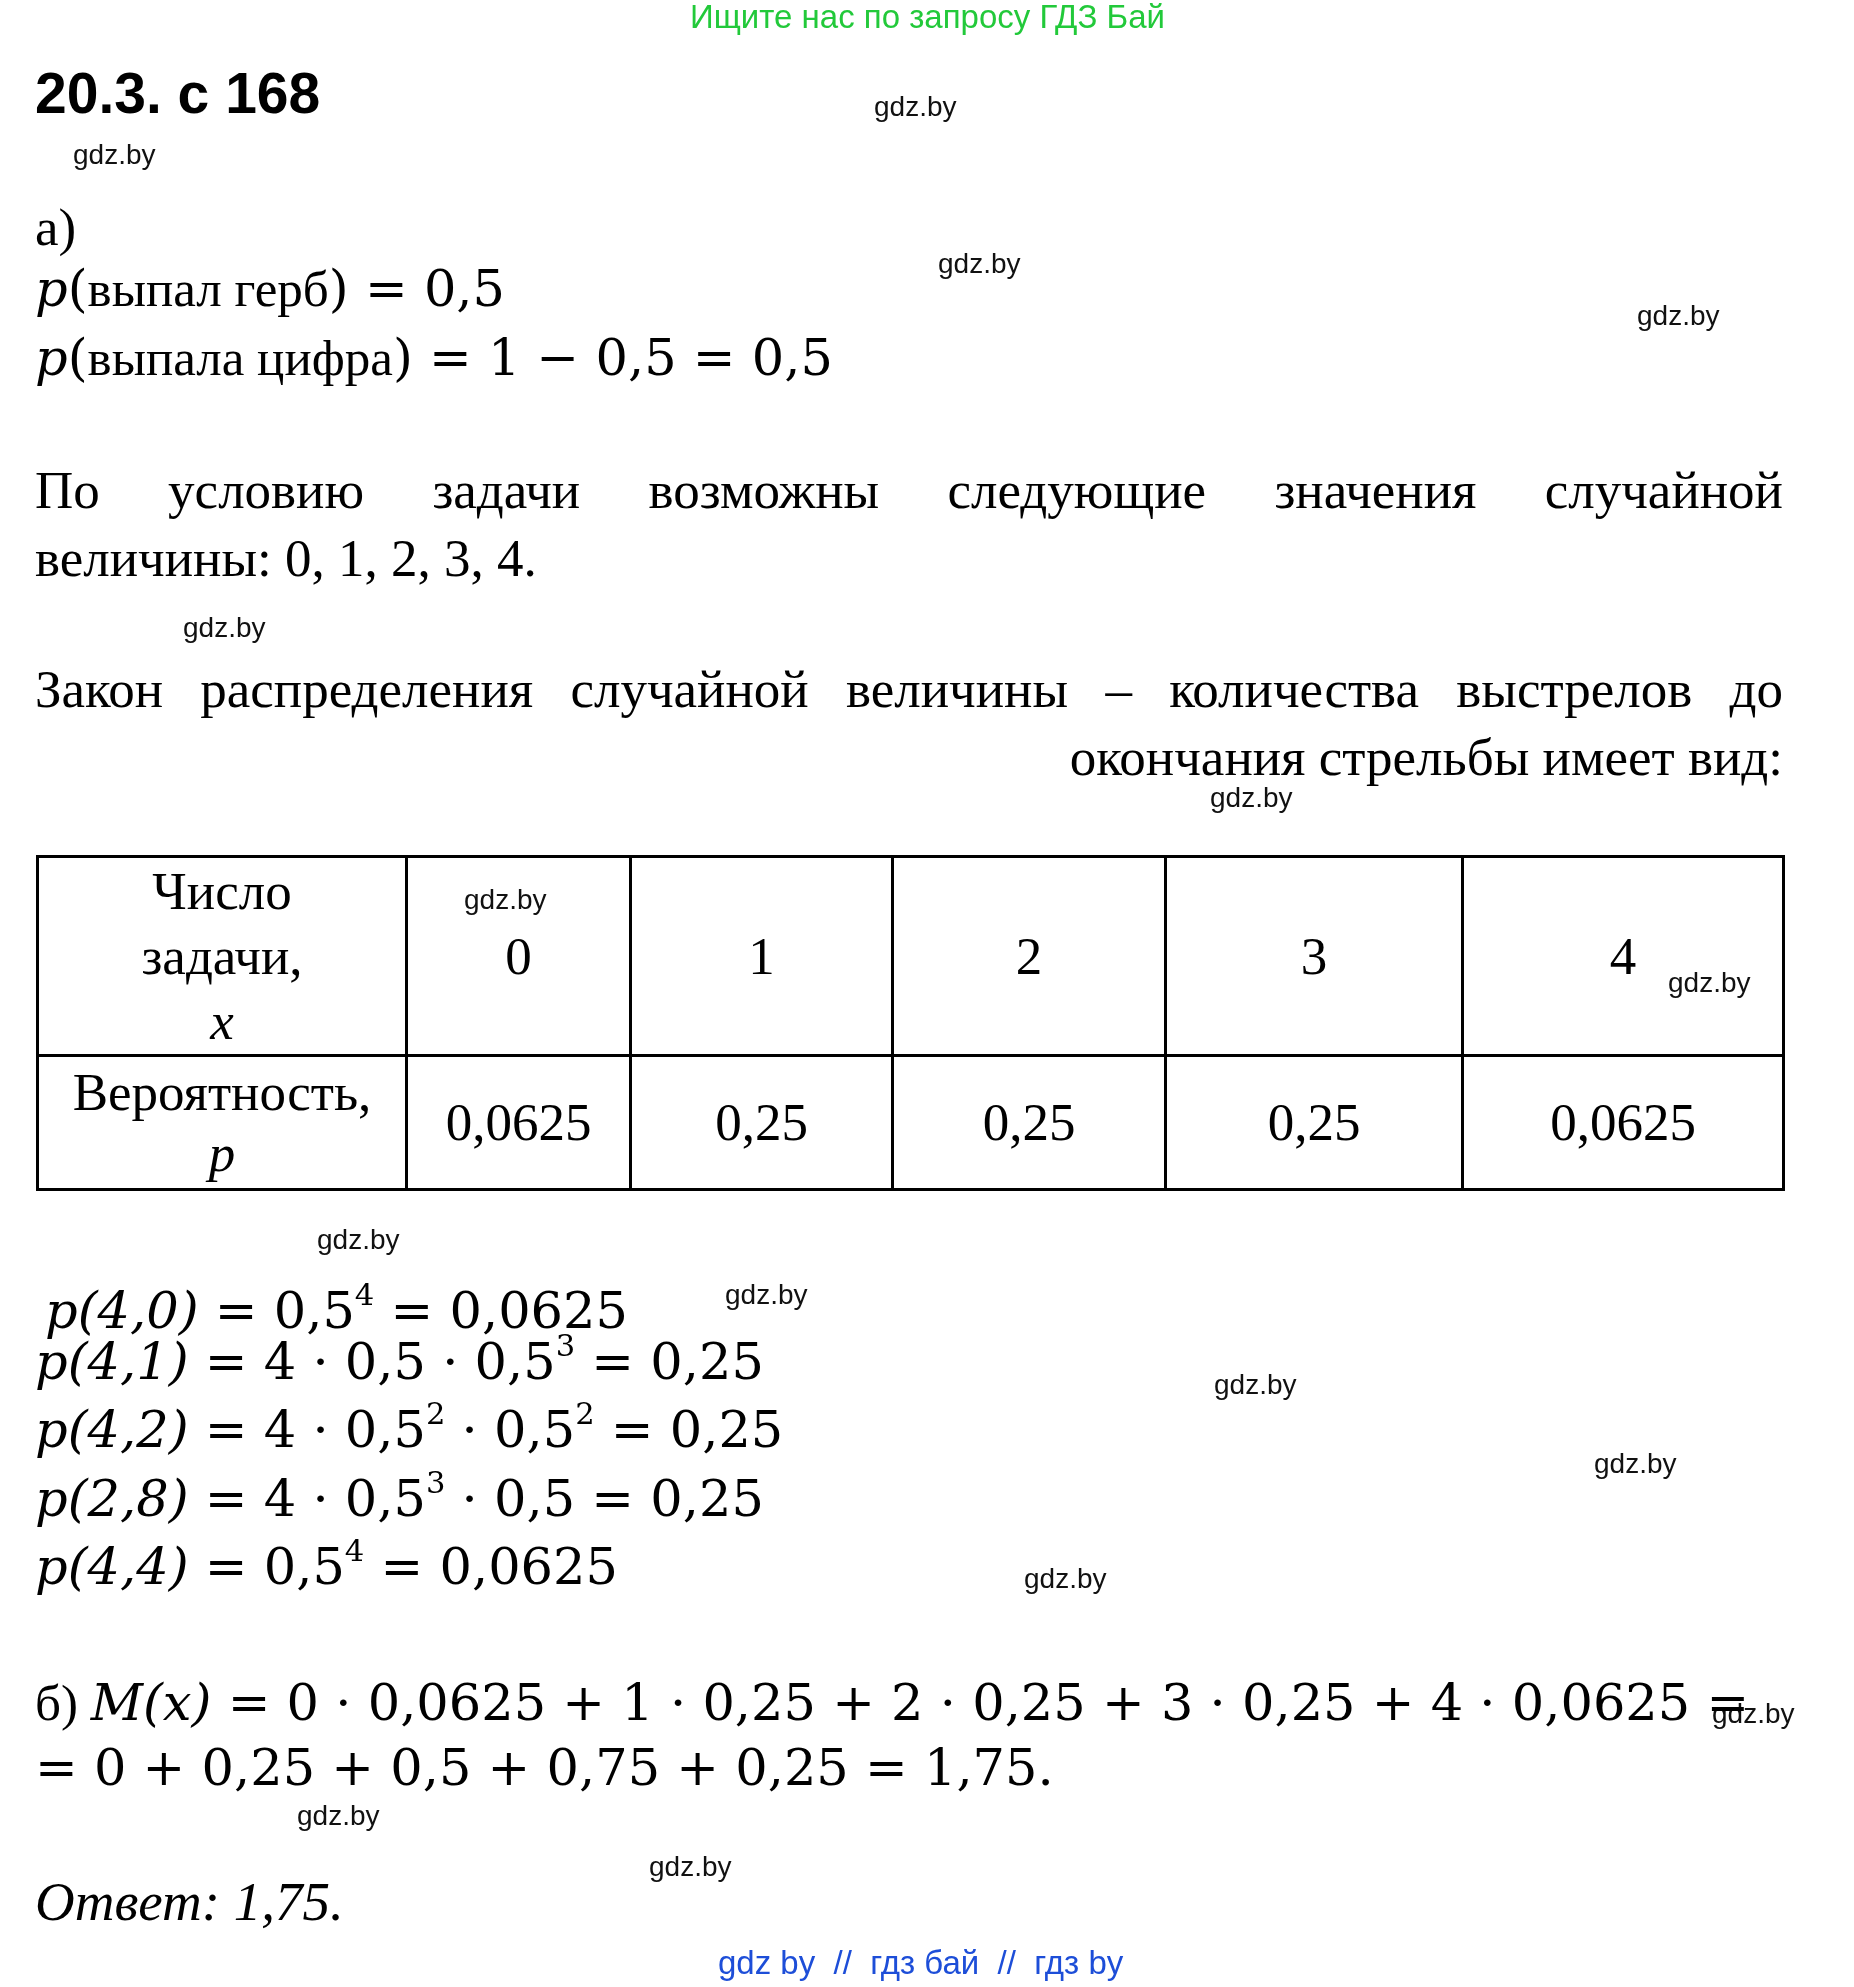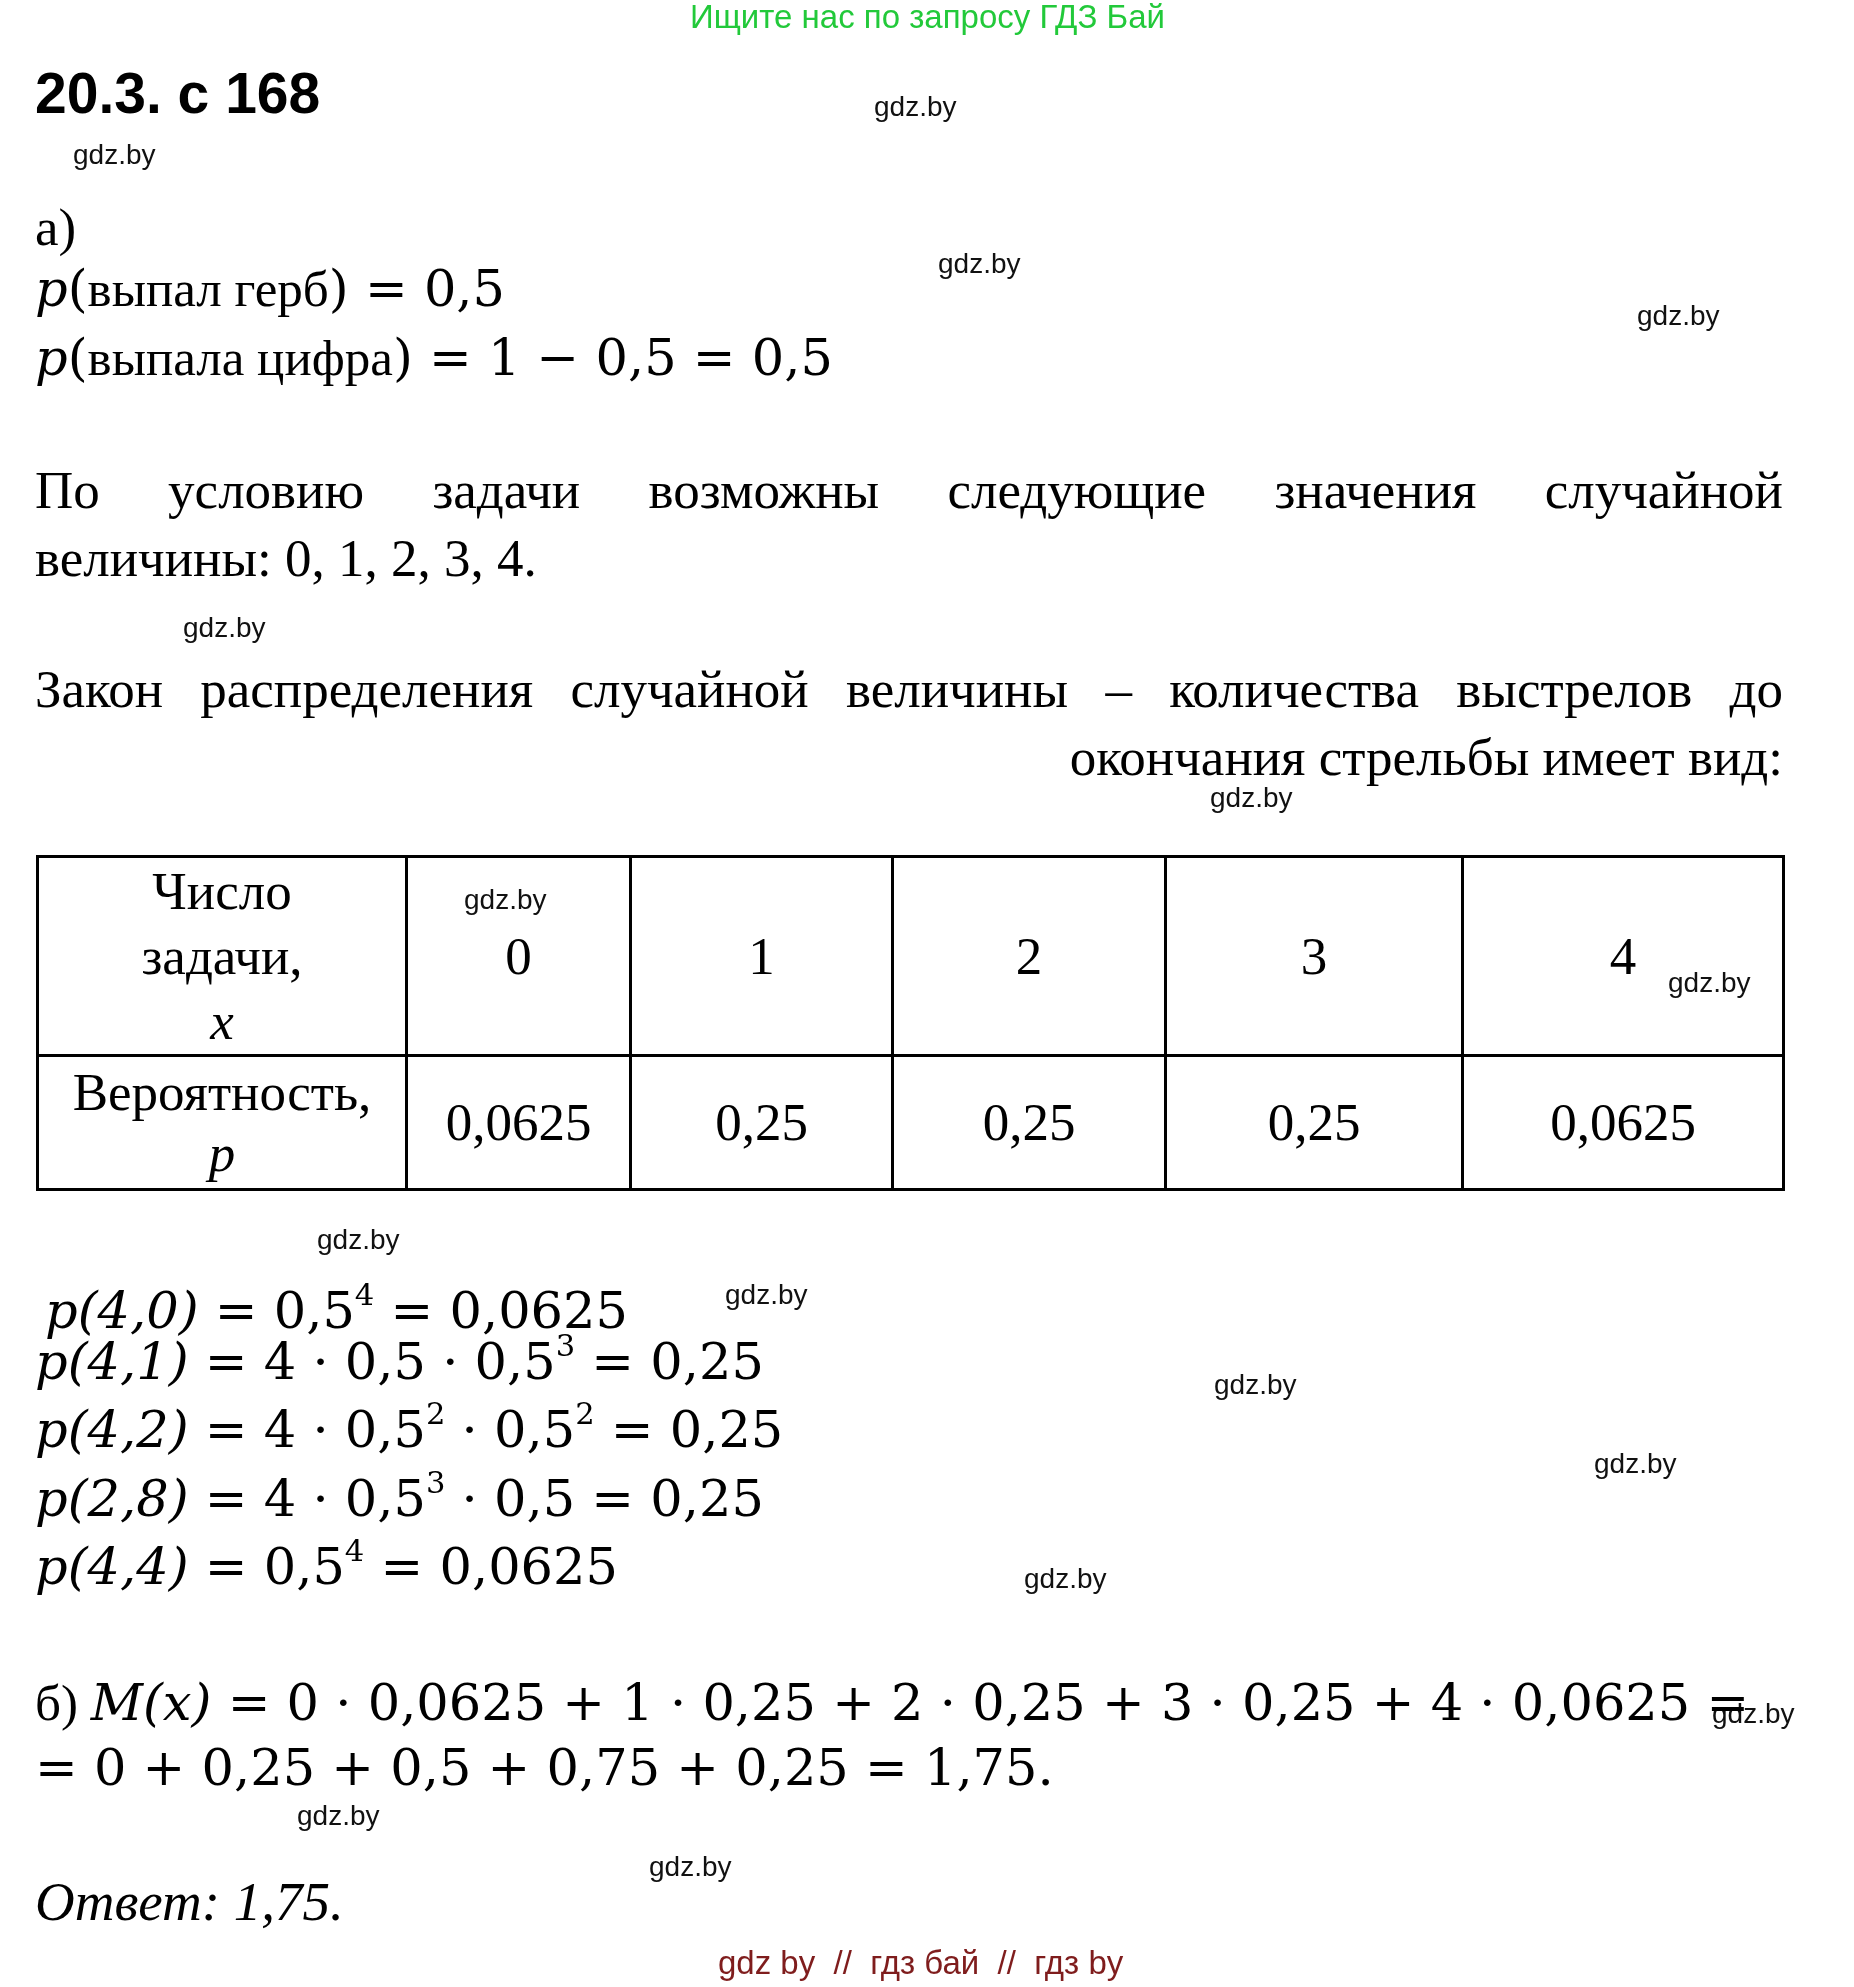--- a/index.html
+++ b/index.html
@@ -3,21 +3,21 @@
 <meta charset="utf-8">
 <style>
   html, body { margin: 0; padding: 0; background: #ffffff; }
   body { width: 1854px; height: 1988px; position: relative; overflow: hidden; color: #000; }
   .abs { position: absolute; white-space: nowrap; text-align: center; }
   .serif { font-family: "Liberation Serif", "DejaVu Serif", serif; }
   .math { font-family: "DejaVu Serif", "Liberation Serif", serif; }
   .it { font-style: italic; }
   .wm { font-family: "Liberation Sans", "DejaVu Sans", sans-serif; font-size: 28px; color: #111; line-height: 1; }
   .header-banner { font-family: "Liberation Sans", "DejaVu Sans", sans-serif; font-size: 33px; color: #22c93a; line-height: 1; }
-  .footer-links { font-family: "Liberation Sans", "DejaVu Sans", sans-serif; font-size: 33px; color: #7f1d1d; line-height: 1; }
+  .footer-links { font-family: "Liberation Sans", "DejaVu Sans", sans-serif; font-size: 33px; color: #1d4ed8; line-height: 1; }
   .title { font-family: Liberation Sans, sans-serif; font-weight: bold; font-size: 57px; line-height: 1; }
   .part { font-family: "Liberation Serif", serif; font-size: 53px; line-height: 1; }
   .eq { font-size: 51px; line-height: 1; }
   .para { font-family: "Liberation Serif", "DejaVu Serif", serif; font-size: 53px; line-height: 67px; width: 1748px; text-align: justify; }
   .para.last-justify { text-align-last: justify; }
   sup { font-size: 0.6em; vertical-align: 0.75em; line-height: 0; }
   table.dist { position: absolute; left: 36px; top: 855px; border-collapse: collapse; }
   table.dist td { border: 3px solid #000; text-align: center; vertical-align: middle; padding: 0;
                   font-family: "Liberation Serif", "DejaVu Serif", serif; font-size: 53px; line-height: 65px; position: relative; }
   .row1 td { height: 196px; }

